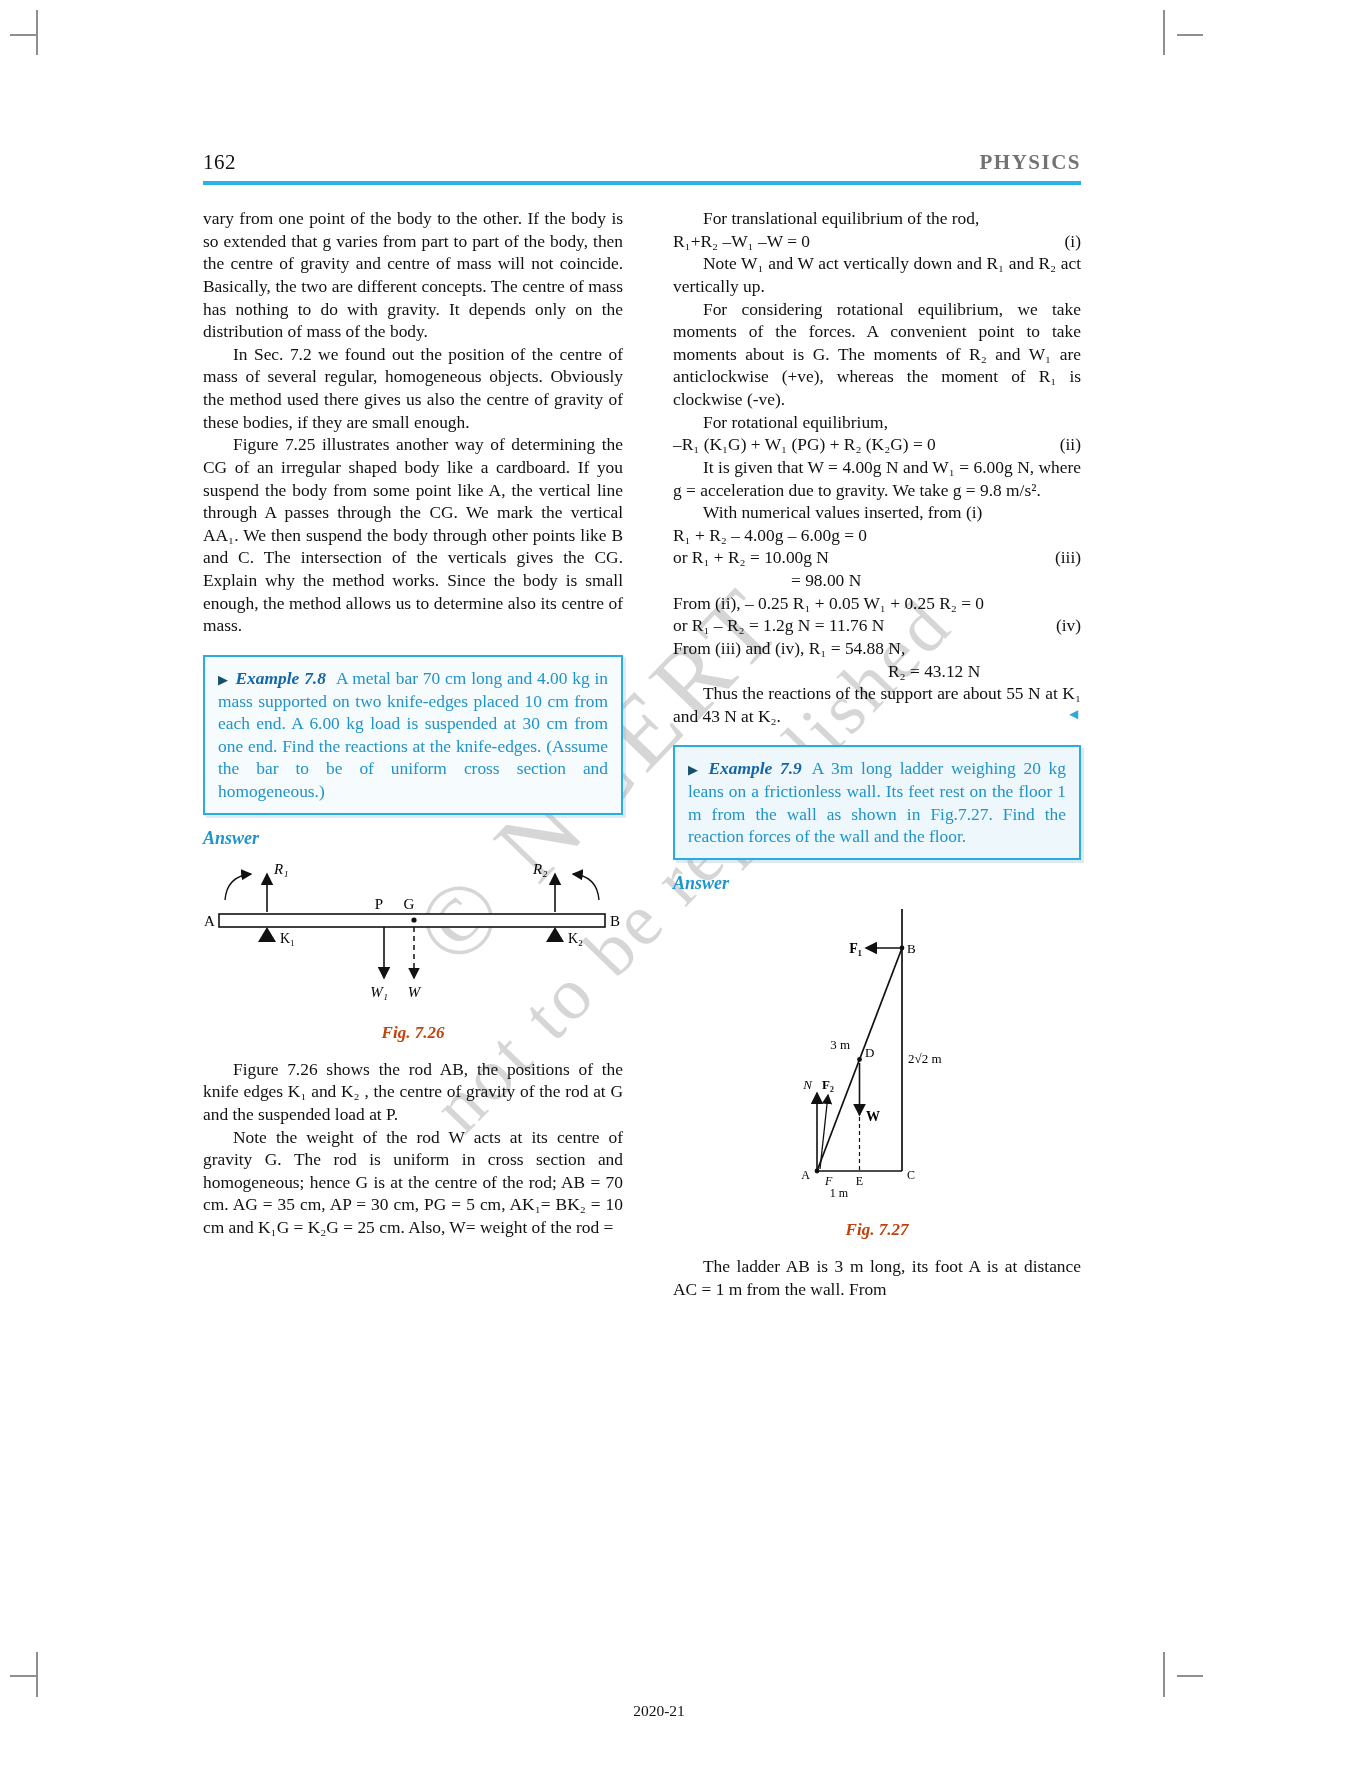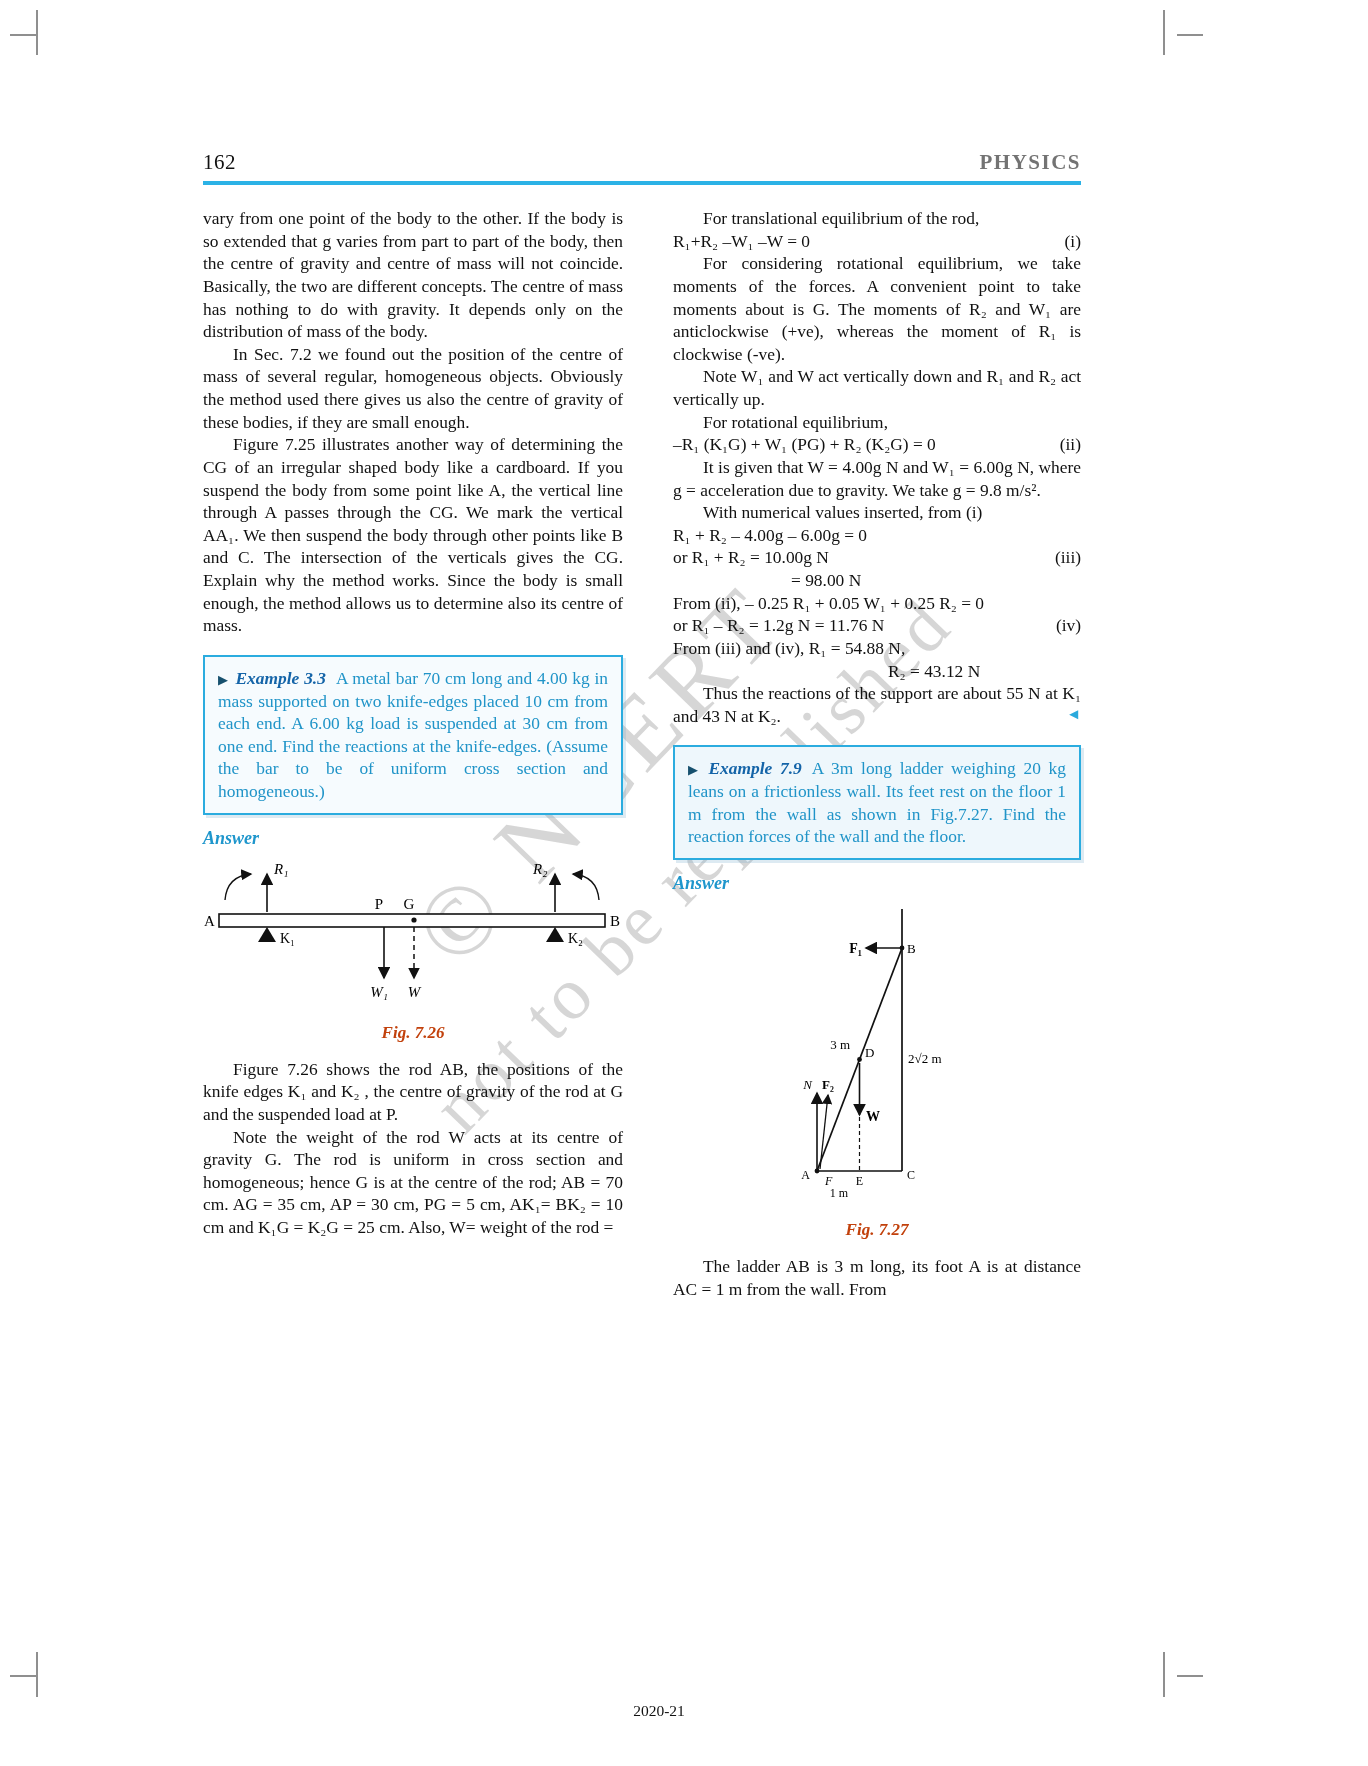--- a/index.html
+++ b/index.html
@@ -83,21 +83,21 @@
     <div class="rule"></div>
 
     <div class="columns">
 
       <div class="col">
         <p>vary from one point of the body to the other. If the body is so extended that g varies from part to part of the body, then the centre of gravity and centre of mass will not coincide. Basically, the two are different concepts. The centre of mass has nothing to do with gravity. It depends only on the distribution of mass of the body.</p>
         <p class="indent">In Sec. 7.2 we found out the position of the centre of mass of several regular, homogeneous objects. Obviously the method used there gives us also the centre of gravity of these bodies, if they are small enough.</p>
         <p class="indent">Figure 7.25 illustrates another way of determining the CG of an irregular shaped body like a cardboard. If you suspend the body from some point like A, the vertical line through A passes through the CG. We mark the vertical AA₁. We then suspend the body through other points like B and C. The intersection of the verticals gives the CG. Explain why the method works. Since the body is small enough, the method allows us to determine also its centre of mass.</p>
 
         <div class="example-box">
-          <span class="ex-marker">▶</span><span class="ex-label">Example 3.3</span><span>A metal bar 70 cm long and 4.00 kg in mass supported on two knife-edges placed 10 cm from each end. A 6.00 kg load is suspended at 30 cm from one end. Find the reactions at the knife-edges. (Assume the bar to be of uniform cross section and homogeneous.)</span>
+          <span class="ex-marker">▶</span><span class="ex-label">Example 7.8</span><span>A metal bar 70 cm long and 4.00 kg in mass supported on two knife-edges placed 10 cm from each end. A 6.00 kg load is suspended at 30 cm from one end. Find the reactions at the knife-edges. (Assume the bar to be of uniform cross section and homogeneous.)</span>
         </div>
 
         <p class="answer">Answer</p>
 
         <figure>
           <svg width="420" height="148" viewBox="0 0 420 148">
             <defs>
               <marker id="ah" markerWidth="9" markerHeight="8" refX="7" refY="4" orient="auto">
                 <path d="M0,0 L8,4 L0,8 z" fill="#111"></path>
               </marker>
@@ -135,22 +135,22 @@
         <p class="indent">Figure 7.26 shows the rod AB, the positions of the knife edges K₁ and K₂ , the centre of gravity of the rod at G and the suspended load at P.</p>
         <p class="indent">Note the weight of the rod W acts at its centre of gravity G. The rod is uniform in cross section and homogeneous; hence G is at the centre of the rod; AB = 70 cm. AG = 35 cm, AP = 30 cm, PG = 5 cm, AK₁= BK₂ = 10 cm and K₁G = K₂G = 25 cm. Also, W= weight of the rod =</p>
       </div>
 
       <div class="col">
         <p class="indent">For translational equilibrium of the rod,</p>
         <div class="eq">
           <span class="eq-t">R₁+R₂ –W₁ –W = 0</span>
           <span class="eq-n">(i)</span>
         </div>
+        <p class="indent">Note W₁ and W act vertically down and R₁ and R₂ act vertically up.</p>
         <p class="indent">For considering rotational equilibrium, we take moments of the forces. A convenient point to take moments about is G. The moments of R₂ and W₁ are anticlockwise (+ve), whereas the moment of R₁ is clockwise (-ve).</p>
-        <p class="indent">Note W₁ and W act vertically down and R₁ and R₂ act vertically up.</p>
         <p class="indent">For rotational equilibrium,</p>
         <div class="eq">
           <span class="eq-t">–R₁ (K₁G) + W₁ (PG) + R₂ (K₂G) = 0</span>
           <span class="eq-n">(ii)</span>
         </div>
         <p class="indent">It is given that W = 4.00g N and W₁ = 6.00g N, where g = acceleration due to gravity. We take g = 9.8 m/s².</p>
         <p class="indent">With numerical values inserted, from (i)</p>
         <div class="eq">
           <span class="eq-t">R₁ + R₂ – 4.00g – 6.00g = 0</span>
           <span class="eq-n"></span>

